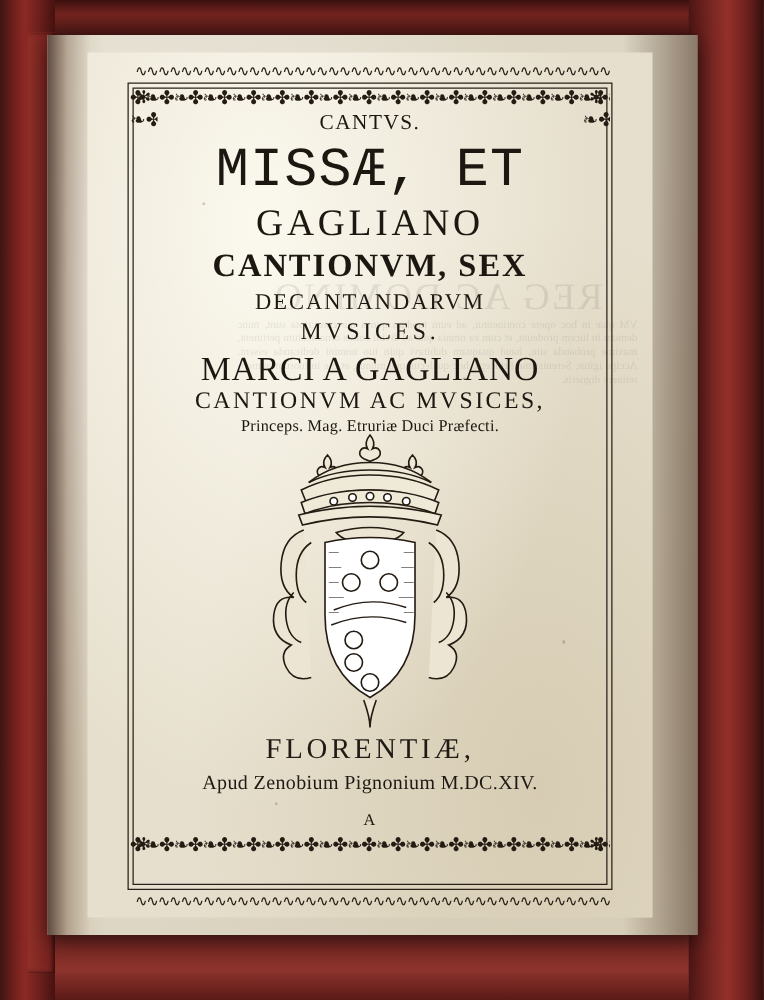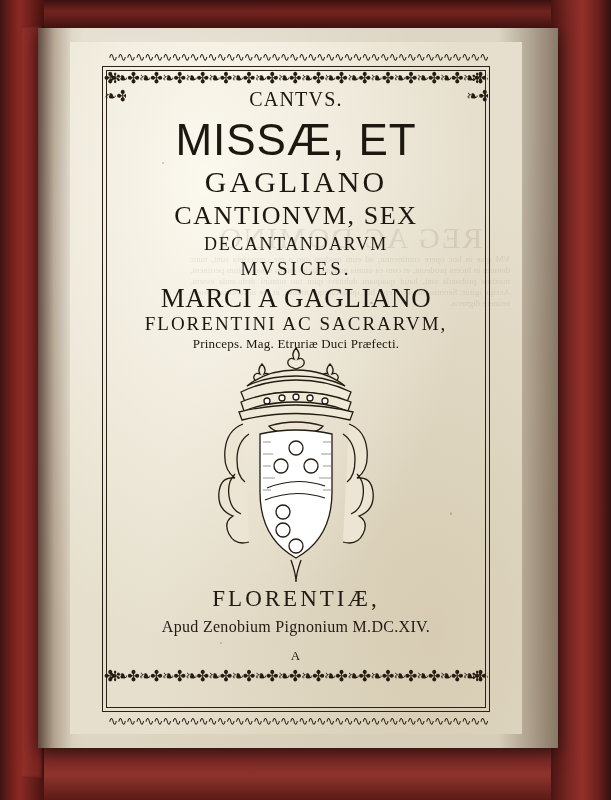--- a/index.html
+++ b/index.html
@@ -211,43 +211,44 @@
 
   
   .content {
     position: absolute;
     left: 58px; top: 44px;
     width: 336px;
     text-align: center;
     color: #1d1711;
   }
   .voice-part {
-    font-size: 20px;
+    font-size: 17px;
     letter-spacing: 1.2px;
     margin: 2px 0 6px 0;
     font-family: "Liberation Serif", serif;
   }
   .t1 {
     font-size: 44px;
     line-height: 46px;
     letter-spacing: 1px;
     margin: 4px 0 0 0;
-    font-family: Liberation Sans, sans-serif;
+    font-family: Liberation Mono, monospace;
   }
   .t2 {
     font-size: 30px;
     line-height: 34px;
     letter-spacing: 3px;
     margin: 2px 0 0 0;
   }
   .t3 {
     font-size: 26px;
     line-height: 29px;
     letter-spacing: 1.6px;
     margin: 2px 0 0 0;
+    font-weight: bold;
   }
   .t4 {
     font-size: 18px;
     line-height: 28px;
     letter-spacing: 1.6px;
     margin: 0;
   }
   .t5 {
     font-size: 19px;
     line-height: 22px;
@@ -355,21 +356,21 @@
     <div class="corner c-br">✻</div>
 
     <div class="content">
       <p class="voice-part">CANTVS.</p>
       <p class="t1">MISSÆ, ET</p>
       <p class="t2">GAGLIANO</p>
       <p class="t3">CANTIONVM, SEX</p>
       <p class="t4">DECANTANDARVM</p>
       <p class="t5">MVSICES.</p>
       <p class="t6">MARCI A GAGLIANO</p>
-      <p class="t7">FLORENTINI AC SACRARVM,</p>
+      <p class="t7">CANTIONVM AC MVSICES,</p>
       <p class="t8">Princeps. Mag. Etruriæ Duci Præfecti.</p>
     </div>
 
     <div class="arms">
       <svg width="182" height="250" viewBox="0 0 182 250" xmlns="http://www.w3.org/2000/svg">
         <g fill="none" stroke="#241b13" stroke-width="1.3">
 
           <path d="M91 6 q-5 6 -2 11 q-4 -2 -6 2 q-1 4 3 6 l5 2 l5 -2 q4 -2 3 -6 q-2 -4 -6 -2 q3 -5 -2 -11 z" fill="#efe9d8"></path>
           <path d="M57 22 q-5 5 -2 10 q-4 -2 -6 2 q-1 4 3 5 l5 2 l5 -2 q4 -1 3 -5 q-2 -4 -6 -2 q3 -5 -2 -10 z" fill="#efe9d8"></path>
           <path d="M125 22 q-5 5 -2 10 q-4 -2 -6 2 q-1 4 3 5 l5 2 l5 -2 q4 -1 3 -5 q-2 -4 -6 -2 q3 -5 -2 -10 z" fill="#efe9d8"></path>

